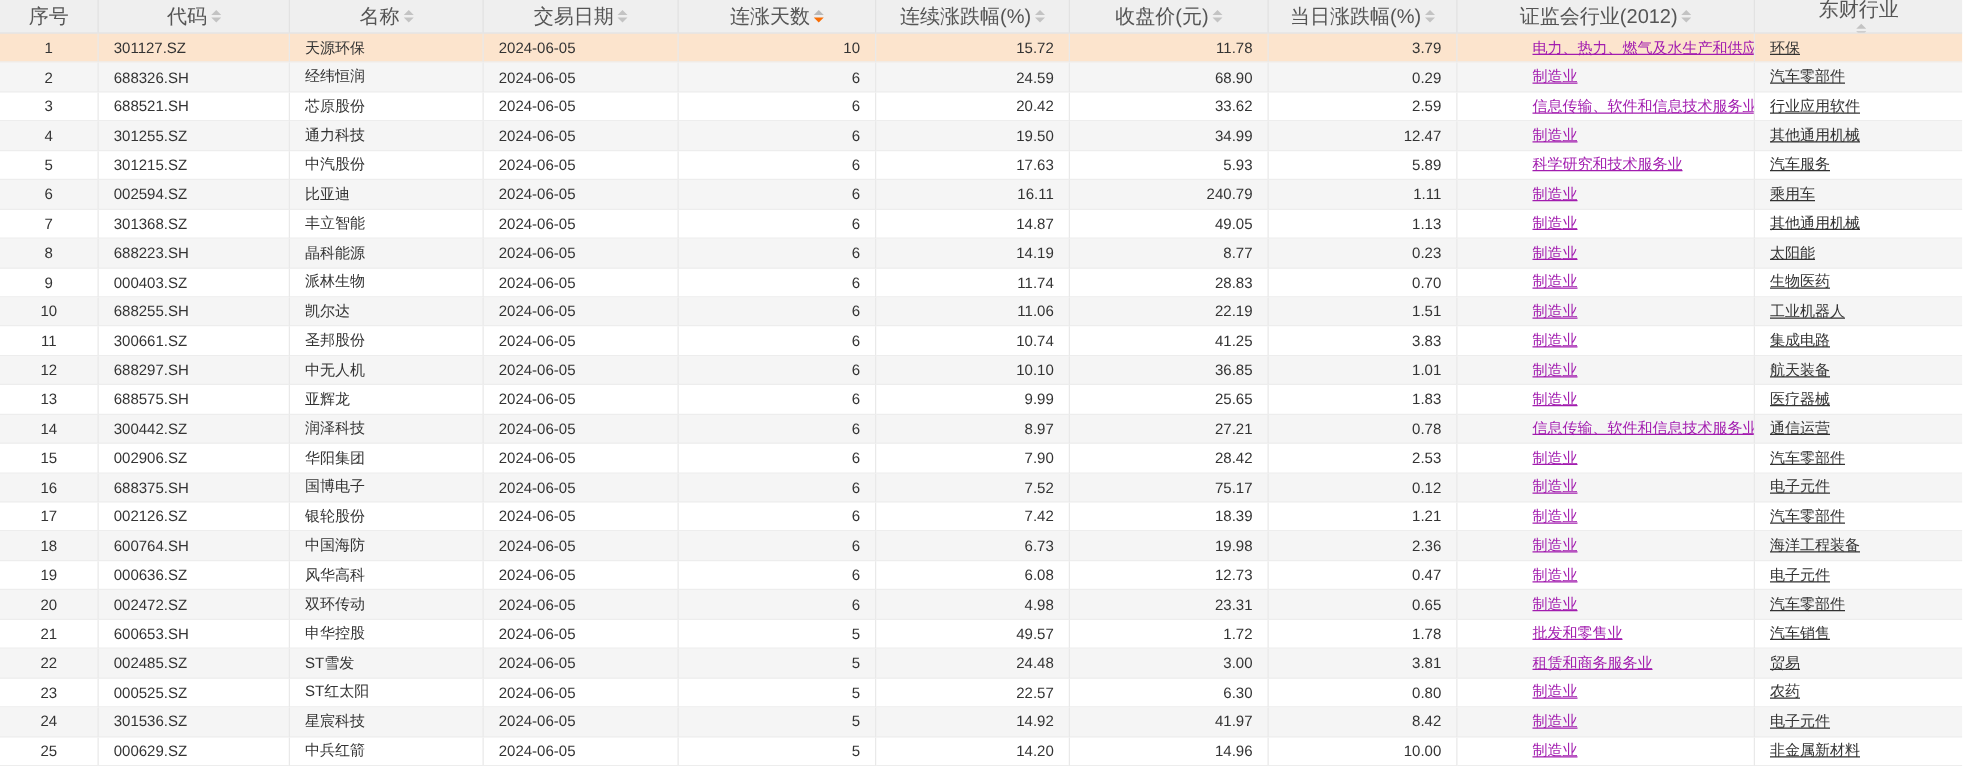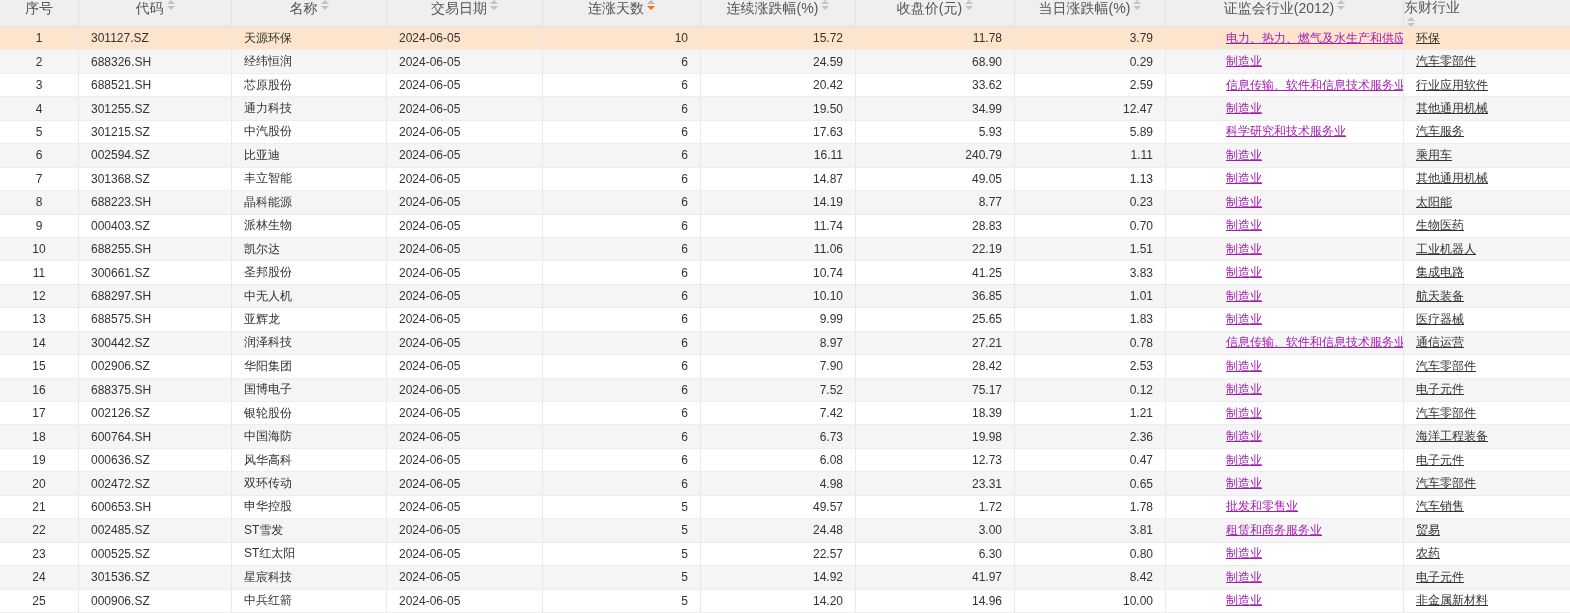--- a/index.html
+++ b/index.html
@@ -21,24 +21,25 @@
     box-sizing: border-box;
   }
   
   .thead {
     height: 27px;
     background: #efefef;
     border-bottom: 1px solid #e0e0e0;
   }
   .th {
     display: flex;
+    align-items: center;
     justify-content: center;
     box-sizing: border-box;
     border-right: 1px solid #e2e2e2;
-    font-size: 14px;
+    font-size: 16px;
     color: #555555;
     white-space: nowrap;
     overflow: hidden;
     cursor: pointer;
     user-select: none;
   }
   .th:last-child { border-right: none; flex-direction: column; }
   .th-label { display: inline-block; }
   .sort {
     display: inline-flex;
@@ -494,21 +495,21 @@
         <div class="td align-right">14.92</div>
         <div class="td align-right">41.97</div>
         <div class="td align-right">8.42</div>
         <div class="td align-left">
           <span class="link">制造业</span>
         </div>
         <div class="td align-left">电子元件</div>
       </div>
       <div class="tr grid-row">
         <div class="td align-center">25</div>
-        <div class="td align-left">000906.SZ</div>
+        <div class="td align-left">000629.SZ</div>
         <div class="td align-left">中兵红箭</div>
         <div class="td align-left">2024-06-05</div>
         <div class="td align-right">5</div>
         <div class="td align-right">14.20</div>
         <div class="td align-right">14.96</div>
         <div class="td align-right">10.00</div>
         <div class="td align-left">
           <span class="link">制造业</span>
         </div>
         <div class="td align-left">非金属新材料</div>

